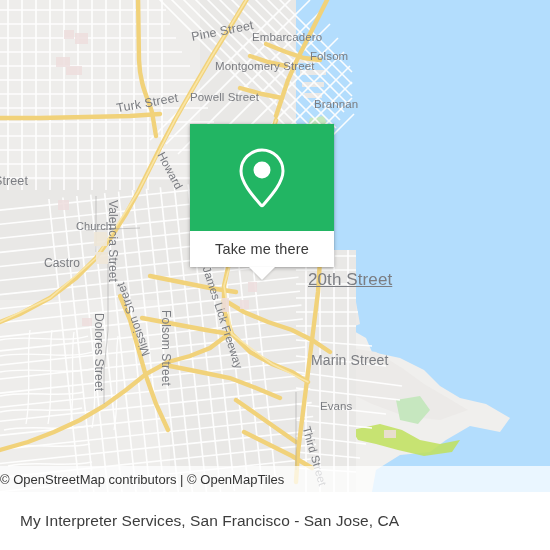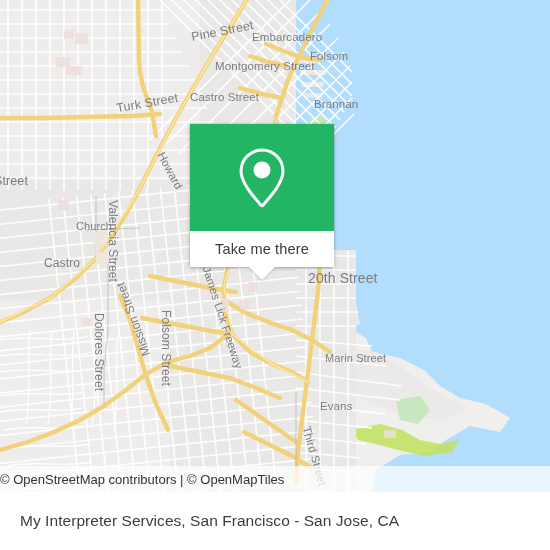--- a/index.html
+++ b/index.html
@@ -406,33 +406,33 @@
         <rect x="96" y="252" width="12" height="12"></rect>
         <rect x="240" y="156" width="16" height="14"></rect>
       </g>
     </svg>
 
     <div class="map-label" style="left:191px;top:24px;font-size:12.5px;transform:rotate(-11deg);">Pine Street</div>
     <div class="map-label" style="left:252px;top:31px;font-size:11.5px;">Embarcadero</div>
     <div class="map-label" style="left:215px;top:60px;font-size:11.5px;">Montgomery Street</div>
     <div class="map-label" style="left:310px;top:50px;font-size:11.5px;">Folsom</div>
     <div class="map-label" style="left:116px;top:96px;font-size:12.5px;transform:rotate(-10deg);">Turk Street</div>
-    <div class="map-label" style="left:190px;top:91px;font-size:11.5px;">Castro Street</div>
+    <div class="map-label" style="left:190px;top:91px;font-size:11.5px;">Powell Street</div>
     <div class="map-label" style="left:314px;top:98px;font-size:11.5px;">Brannan</div>
     <div class="map-label" style="left:166px;top:150px;font-size:11.5px;transform:rotate(62deg);transform-origin:left top;">Howard</div>
     <div class="map-label" style="left:-6px;top:174px;font-size:12.5px;">Street</div>
     <div class="map-label" style="left:120px;top:200px;font-size:12px;transform:rotate(90deg);transform-origin:left top;">Valencia Street</div>
     <div class="map-label" style="left:76px;top:220px;font-size:11px;">Church</div>
     <div class="map-label" style="left:44px;top:256px;font-size:12px;">Castro</div>
-    <div class="map-label" style="left:308px;top:270px;font-size:14px;">20th Street</div>
+    <div class="map-label" style="left:308px;top:270px;font-size:17px;text-decoration:underline;">20th Street</div>
     <div class="map-label" style="left:212px;top:265px;font-size:11.5px;transform:rotate(72deg);transform-origin:left top;">James Lick Freeway</div>
     <div class="map-label" style="left:106px;top:313px;font-size:12px;transform:rotate(90deg);transform-origin:left top;">Dolores Street</div>
     <div class="map-label" style="left:173px;top:310px;font-size:12px;transform:rotate(90deg);transform-origin:left top;">Folsom Street</div>
     <div class="map-label" style="left:140px;top:358px;font-size:12px;transform:rotate(250deg);transform-origin:left top;">Mission Street</div>
-    <div class="map-label" style="left:325px;top:352px;font-size:11px;">Marin Street</div>
+    <div class="map-label" style="left:311px;top:352px;font-size:14px;">Marin Street</div>
     <div class="map-label" style="left:320px;top:400px;font-size:11.5px;">Evans</div>
     <div class="map-label" style="left:312px;top:425px;font-size:11.5px;transform:rotate(74deg);transform-origin:left top;">Third Street</div>
 
     <div id="info-card">
       <div id="card-hero">
         <span>
           <svg width="56" height="66" viewBox="0 0 56 66" fill="none">
             <path d="M28 5 C16.4 5 7 14.4 7 26 C7 38 20 52 27.1 60.3 C27.6 60.9 28.4 60.9 28.9 60.3 C36 52 49 38 49 26 C49 14.4 39.6 5 28 5 Z" stroke="#ffffff" stroke-width="3" fill="none" stroke-linejoin="round"></path>
             <circle cx="28" cy="25" r="8.5" fill="#ffffff"></circle>
           </svg>

